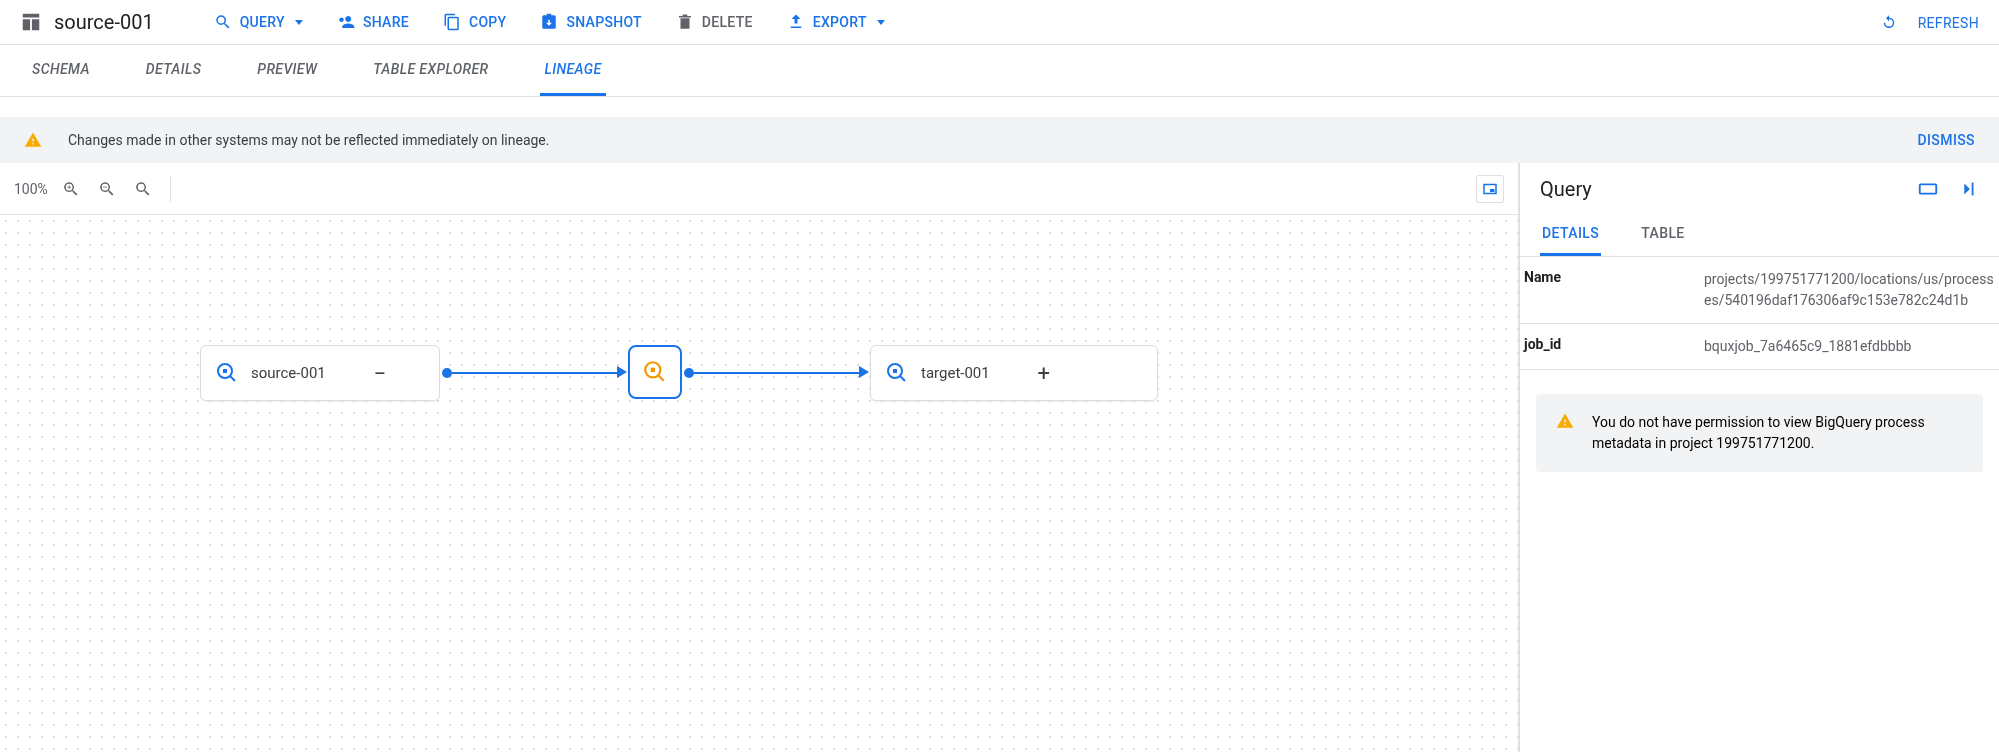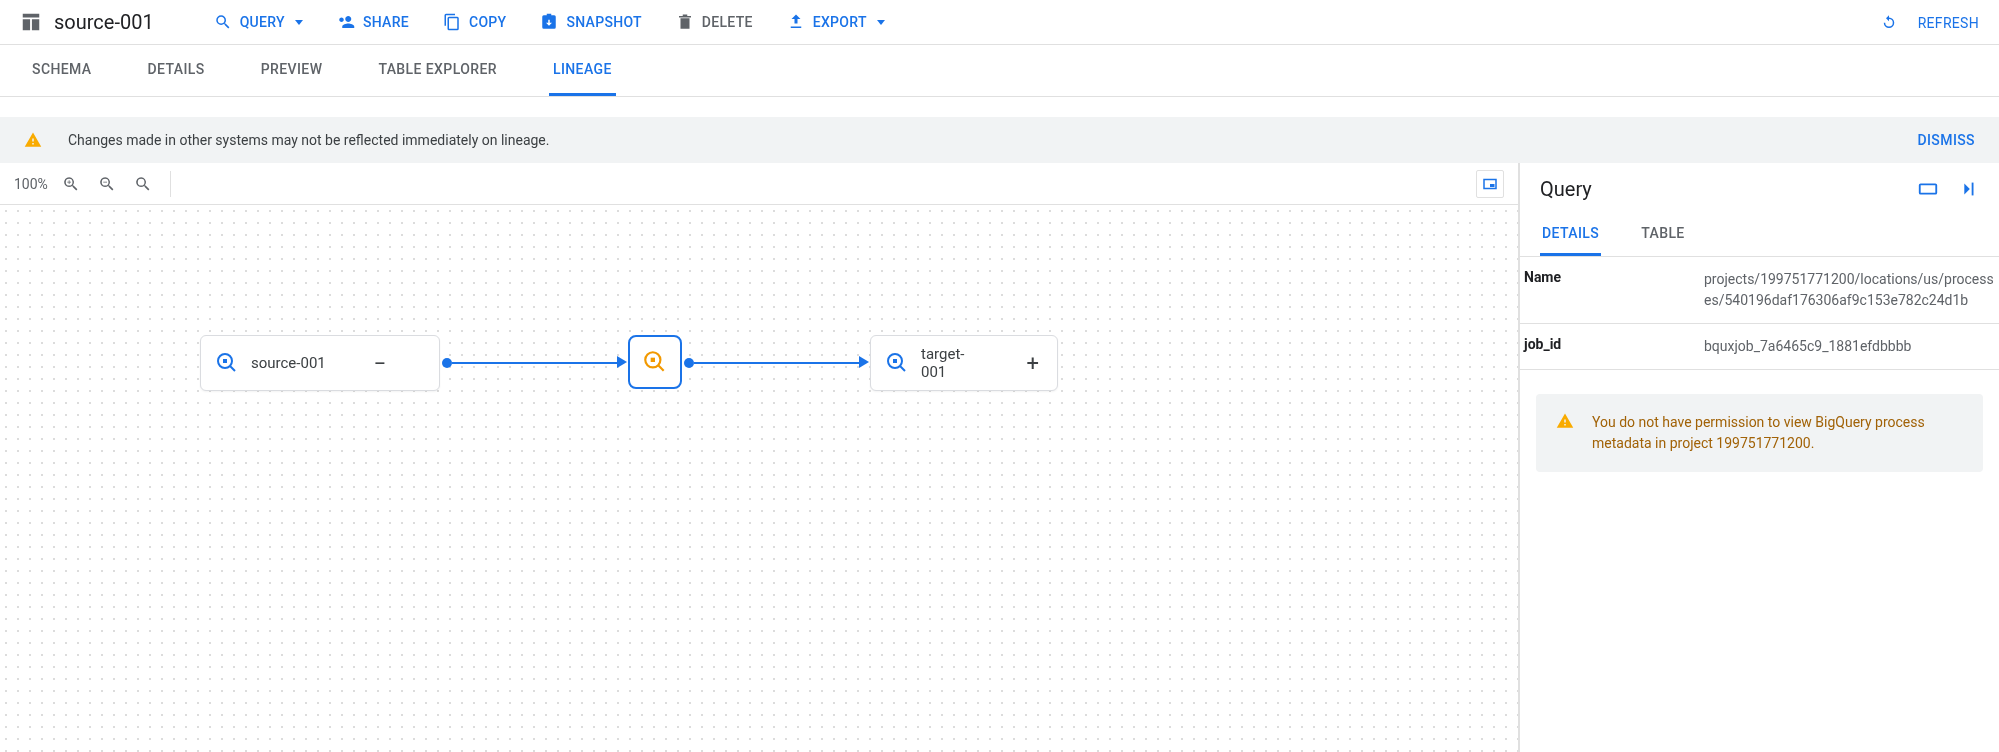--- a/index.html
+++ b/index.html
@@ -45,20 +45,21 @@
   .header-spacer { flex: 1; }
   .refresh-btn { color:#1a73e8; font-weight:400; font-size:14px; letter-spacing:0.3px; display:flex; align-items:flex-end; gap:20px; cursor:pointer; }
 
   
   .tabs {
     display: flex;
     gap: 48px;
     padding: 0 28px;
     border-bottom: 1px solid #e0e0e0;
     background:#fff;
+    font-style:italic;
   }
   .tab {
     padding: 16px 4px;
     font-size: 14px;
     font-weight: 500;
     color: #5f6368;
     letter-spacing: 0.4px;
     cursor:pointer;
     border-bottom: 3px solid transparent;
   }
@@ -75,21 +76,21 @@
     margin-top: 20px;
   }
   .banner .warn-icon { color:#f9ab00; margin-right: 26px; display:flex; }
   .banner .dismiss { margin-left:auto; color:#1a73e8; font-weight:500; letter-spacing:0.4px; cursor:pointer; }
 
   
   .main { display:flex; height: 600px; }
   .canvas-wrap { flex:1; display:flex; flex-direction:column; border-right:1px solid #e0e0e0; }
   .canvas-toolbar {
     display:flex; align-items:center;
-    height:42px; padding:0 14px;
+    height:52px; padding:0 14px;
     border-bottom:1px solid #e0e0e0;
     background:#fff;
     gap:10px;
   }
   .zoom-label { font-size:14px; color:#5f6368; }
   .zoom-btn { color:#5f6368; cursor:pointer; display:flex; padding:4px; }
   .canvas-toolbar .divider { width:1px; background:#e0e0e0; height:26px; margin:0 4px; }
   .canvas-toolbar .right { margin-left:auto; }
   .pip-btn { color:#1a73e8; cursor:pointer; display:flex; padding:4px; border:1px solid #e0e0e0; border-radius:2px; }
 
@@ -168,21 +169,21 @@
   .kv-row .v { flex:1; color:#5f6368; word-break:break-all; line-height:1.5; }
 
   .perm-warning {
     margin:24px 16px;
     display:flex;
     gap:18px;
     padding:18px 20px;
     background:#f1f3f4;
     border-radius:4px;
     font-size:14px;
-    color:#a16207;
+    color:#000000;
     line-height:1.5;
   }
   .perm-warning .warn-icon { color:#f9ab00; }
 </style>
 </head>
 <body>
 
 <div class="header">
   <span class="table-icon">
     <svg viewBox="0 0 24 24" width="22" height="22" fill="#5f6368">
@@ -313,21 +314,21 @@
             <circle cx="10" cy="10" r="7" fill="none" stroke="#f29900" stroke-width="2"></circle>
             <line x1="15" y1="15" x2="20" y2="20" stroke="#f29900" stroke-width="2"></line>
             <path d="M8 8h4v4H8z" fill="#f29900"></path>
           </svg>
       </div>
       <div class="dot" style="left:684px; top:153px;"></div>
 
       <div class="edge" style="left:694px; top:157px; width:165px;"></div>
       <div class="arrowhead" style="left:859px; top:151px;"></div>
 
-      <div class="node" style="left:870px; top:130px; width:188px;">
+      <div class="node" style="left:870px; top:130px; width:288px;">
         <span class="node-icon">
           <svg viewBox="0 0 24 24" width="24" height="24">
               <circle cx="10" cy="10" r="7" fill="none" stroke="#1a73e8" stroke-width="2"></circle>
               <line x1="15" y1="15" x2="20" y2="20" stroke="#1a73e8" stroke-width="2"></line>
               <path d="M8 8h4v4H8z" fill="#1a73e8"></path>
             </svg>
         </span>
         <span class="node-label">target-001</span>
         <span class="toggle">+</span>
       </div>

